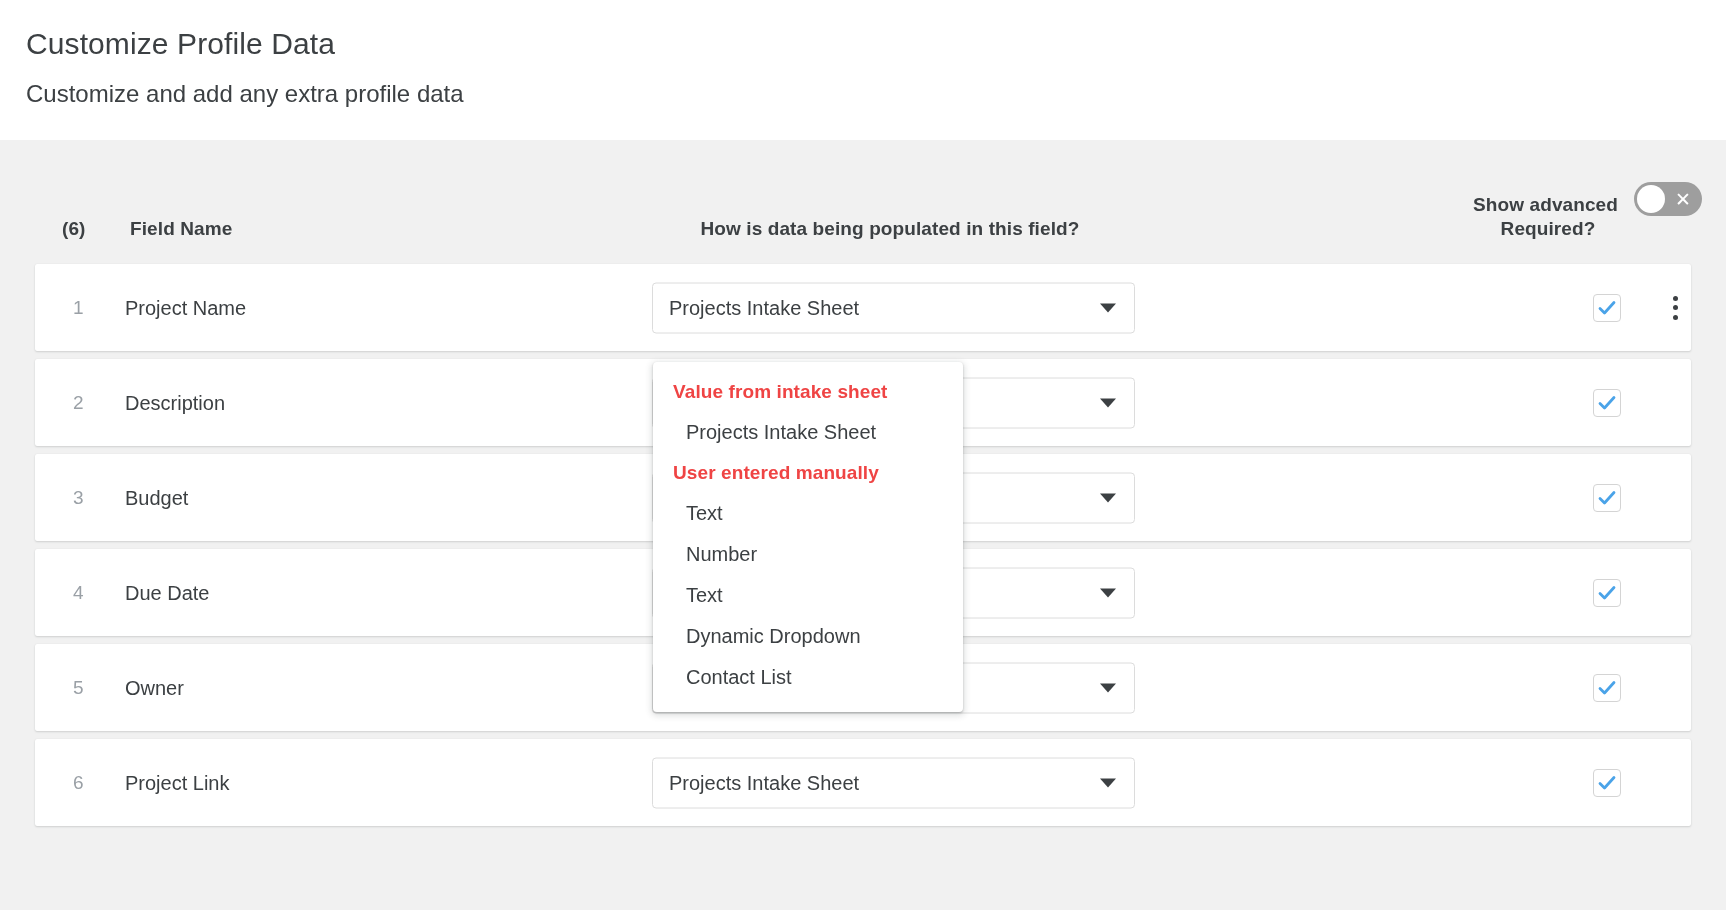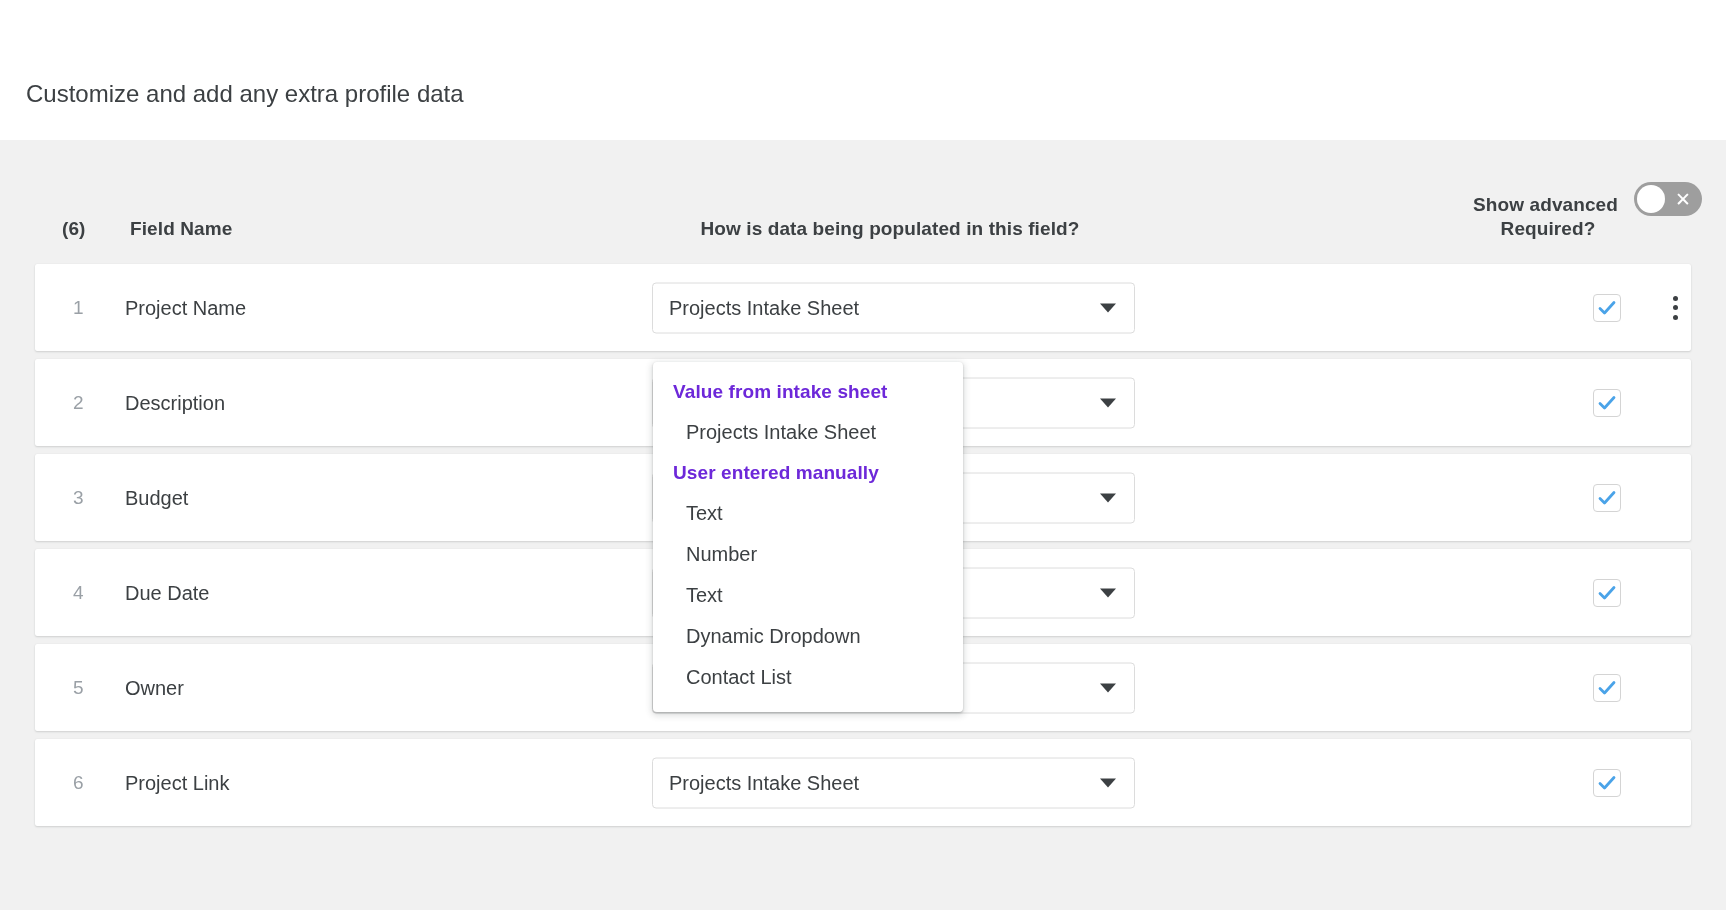--- a/index.html
+++ b/index.html
@@ -200,38 +200,39 @@
     padding: 10px 0 14px 0;
     background: #ffffff;
     border-radius: 4px;
     box-shadow: 0 2px 6px 2px rgba(60,64,67,0.15), 0 1px 2px rgba(60,64,67,0.30);
     z-index: 50;
   }
   .menu-group-label {
     padding: 9px 16px 9px 20px;
     font-size: 19px;
     font-weight: bold;
-    color: #6d28d9;
+    color: #ef4444;
     letter-spacing: 0.1px;
     white-space: nowrap;
   }
   .menu-item {
     padding: 9px 0 9px 33px;
     font-size: 20px;
     color: #3c4043;
     white-space: nowrap;
     cursor: pointer;
   }
 </style>
 </head>
 <body>
 
 <div class="page">
 
   <div class="header">
+    <div class="page-title">Customize Profile Data</div>
     <div class="page-subtitle">Customize and add any extra profile data</div>
   </div>
 
   <div class="body-area">
 
     <div class="advanced-row">
       <span class="advanced-label">Show advanced</span>
       <div class="toggle">
         <span class="toggle-knob"></span>
         <span class="toggle-x">✕</span>

